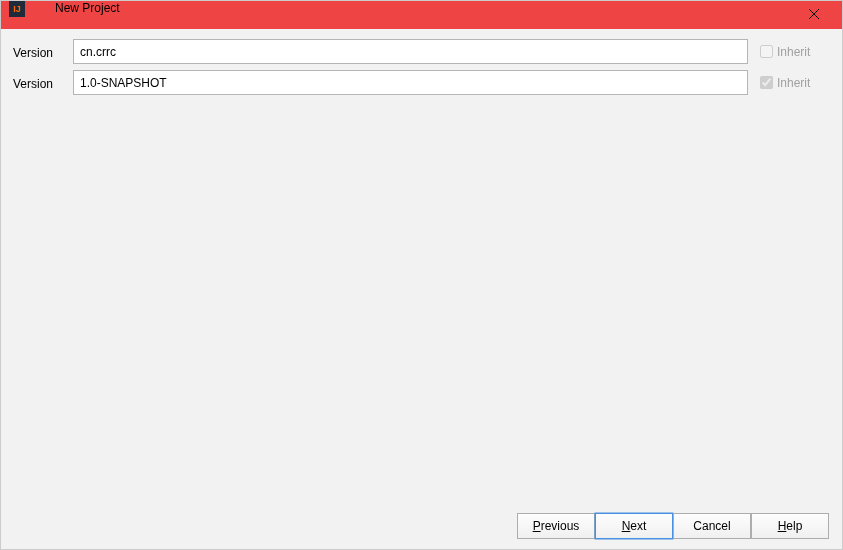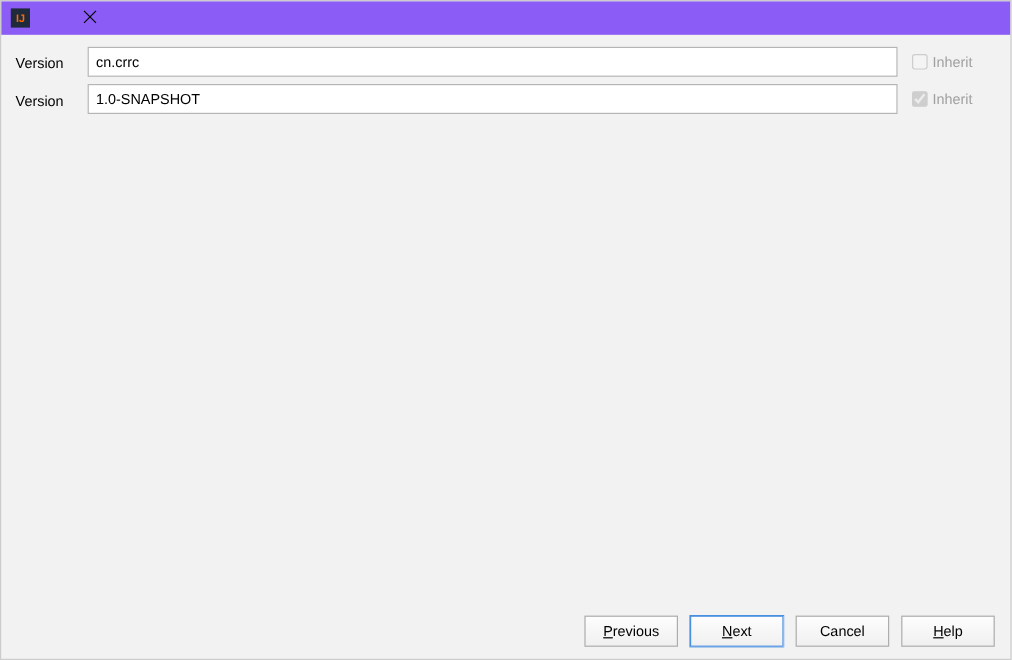--- a/index.html
+++ b/index.html
@@ -6,23 +6,23 @@
   html, body { margin:0; padding:0; }
   body {
     width:843px; height:550px;
     background:#f2f2f2;
     font-family:"Segoe UI",Tahoma,Arial,sans-serif;
     font-size:12px; color:#000;
     overflow:hidden;
     border:1px solid #ccc;
   }
   .titlebar {
-    display:flex; align-items:center;
+    display:flex; align-items:flex-start;
     height:28px; padding:0 8px;
-    background:#8b5cf6;
+    background:#ef4444;
     gap:24px;
   }
   .titlebar .app-icon {
     width:16px; height:16px;
     background:#1f2a3a;
     display:flex; align-items:center; justify-content:center;
     color:#ff6a00; font-size:9px; font-weight:bold;
     margin-right:6px;
   }
   .titlebar .title { flex:1; font-size:12px; }
@@ -65,41 +65,41 @@
     width:13px; height:13px; margin:0 4px 0 0;
     accent-color:#888;
   }
   .inherit.hidden { visibility:hidden; }
   .button-bar {
     position:absolute;
     left:0; right:0; bottom:0;
     height:48px;
     display:flex; align-items:center; justify-content:flex-end;
     padding:0 14px;
-    gap:10px;
   }
   .btn {
     min-width:78px; height:26px;
     border:1px solid #adadad;
     background:linear-gradient(#fdfdfd,#f0f0f0);
     font-family:inherit; font-size:12px;
     padding:0 12px;
     cursor:default;
   }
   .btn.primary {
     border:1px solid #4a90e2;
     box-shadow:0 0 0 0.5px #4a90e2;
   }
   .btn .u { text-decoration:underline; }
 </style>
 </head>
 <body>
 
 <div class="titlebar">
   <div class="app-icon">IJ</div>
+  <div class="title">New Project</div>
   <div class="close">
     <span>
       <svg width="12" height="12" viewBox="0 0 12 12">
           <path d="M1 1 L11 11 M11 1 L1 11" stroke="#000" stroke-width="1"></path>
         </svg>
     </span>
   </div>
 </div>
 
 <div class="form-area">

